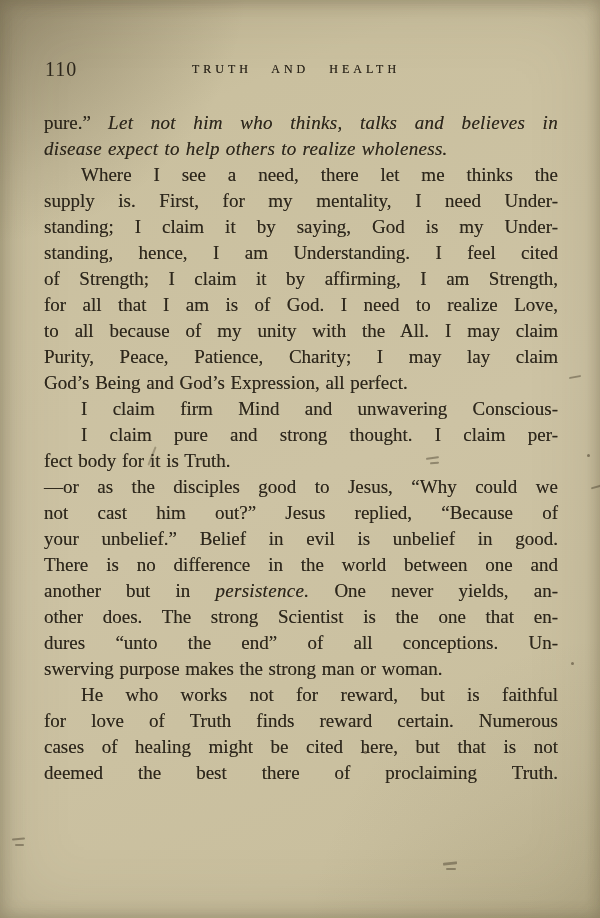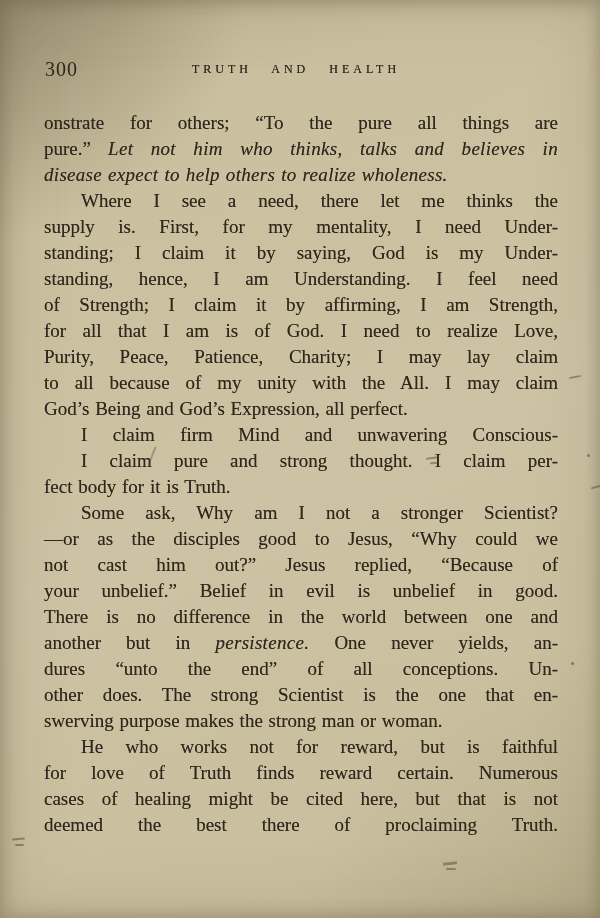--- a/index.html
+++ b/index.html
@@ -39,48 +39,46 @@
   .it{font-style:italic;letter-spacing:.3px;}
   .artifact{position:absolute;background:rgba(72,62,44,.45);border-radius:1px;}
   .artifact.dot{border-radius:50%;background:rgba(72,62,44,.55);}
   .artifact.scratch{background:rgba(72,62,44,.35);}
 </style>
 </head>
 <body>
 
 <div class="page">
 
-  <div class="hdr-num">300</div>
+  <div class="hdr-num">110</div>
 
   <div class="hdr-title">TRUTH  AND  HEALTH</div>
 
   <div class="body-text">
-      <div class="ln"><span>onstrate for others; “To the pure all things are</span></div>
       <div class="ln"><span>pure.”  </span><span class="it">Let not him who thinks, talks and believes in</span></div>
       <div class="ln end"><span class="it">disease expect to help others to realize wholeness.</span></div>
       <div class="ln ind"><span>Where I see a need, there let me thinks the</span></div>
       <div class="ln"><span>supply is.  First, for my mentality, I need Under-</span></div>
       <div class="ln"><span>standing; I claim it by saying, God is my Under-</span></div>
-      <div class="ln"><span>standing, hence, I am Understanding.  I feel need</span></div>
+      <div class="ln"><span>standing, hence, I am Understanding.  I feel cited</span></div>
       <div class="ln"><span>of Strength; I claim it by affirming, I am Strength,</span></div>
       <div class="ln"><span>for all that I am is of God.  I need to realize Love,</span></div>
+      <div class="ln"><span>to all because of my unity with the All.  I may claim</span></div>
       <div class="ln"><span>Purity, Peace, Patience, Charity; I may lay claim</span></div>
-      <div class="ln"><span>to all because of my unity with the All.  I may claim</span></div>
       <div class="ln end"><span>God’s Being and God’s Expression, all perfect.</span></div>
       <div class="ln ind"><span>I claim firm Mind and unwavering Conscious-</span></div>
       <div class="ln ind"><span>I claim pure and strong thought.  I claim per-</span></div>
       <div class="ln end"><span>fect body for it is Truth.</span></div>
-      <div class="ln ind"><span>Some ask, Why am I not a stronger Scientist?</span></div>
       <div class="ln"><span>—or as the disciples good to Jesus, “Why could we</span></div>
       <div class="ln"><span>not cast him out?”  Jesus replied, “Because of</span></div>
       <div class="ln"><span>your unbelief.”  Belief in evil is unbelief in good.</span></div>
       <div class="ln"><span>There is no difference in the world between one and</span></div>
       <div class="ln"><span>another but in </span><span class="it">persistence.</span><span>  One never yields, an-</span></div>
+      <div class="ln"><span>other does.  The strong Scientist is the one that en-</span></div>
       <div class="ln"><span>dures “unto the end” of all conceptions.  Un-</span></div>
-      <div class="ln"><span>other does.  The strong Scientist is the one that en-</span></div>
       <div class="ln end"><span>swerving purpose makes the strong man or woman.</span></div>
       <div class="ln ind"><span>He who works not for reward, but is faithful</span></div>
       <div class="ln"><span>for love of Truth finds reward certain.  Numerous</span></div>
       <div class="ln"><span>cases of healing might be cited here, but that is not</span></div>
       <div class="ln"><span>deemed the best there of proclaiming Truth.</span></div>
     </div>
 
   <div class="artifact scratch" style="left:151px;top:446px;width:2px;height:20px;transform:rotate(22deg);"></div>
   <div class="artifact" style="left:426px;top:457px;width:13px;height:2px;transform:rotate(-8deg);"></div>
   <div class="artifact" style="left:430px;top:462px;width:9px;height:1.5px;transform:rotate(-6deg);"></div>

